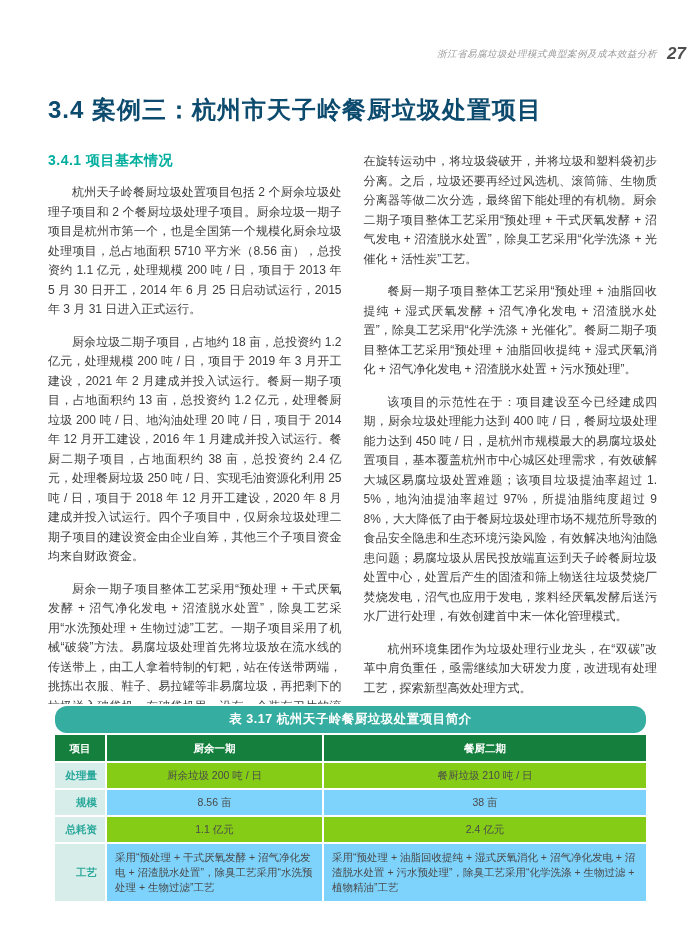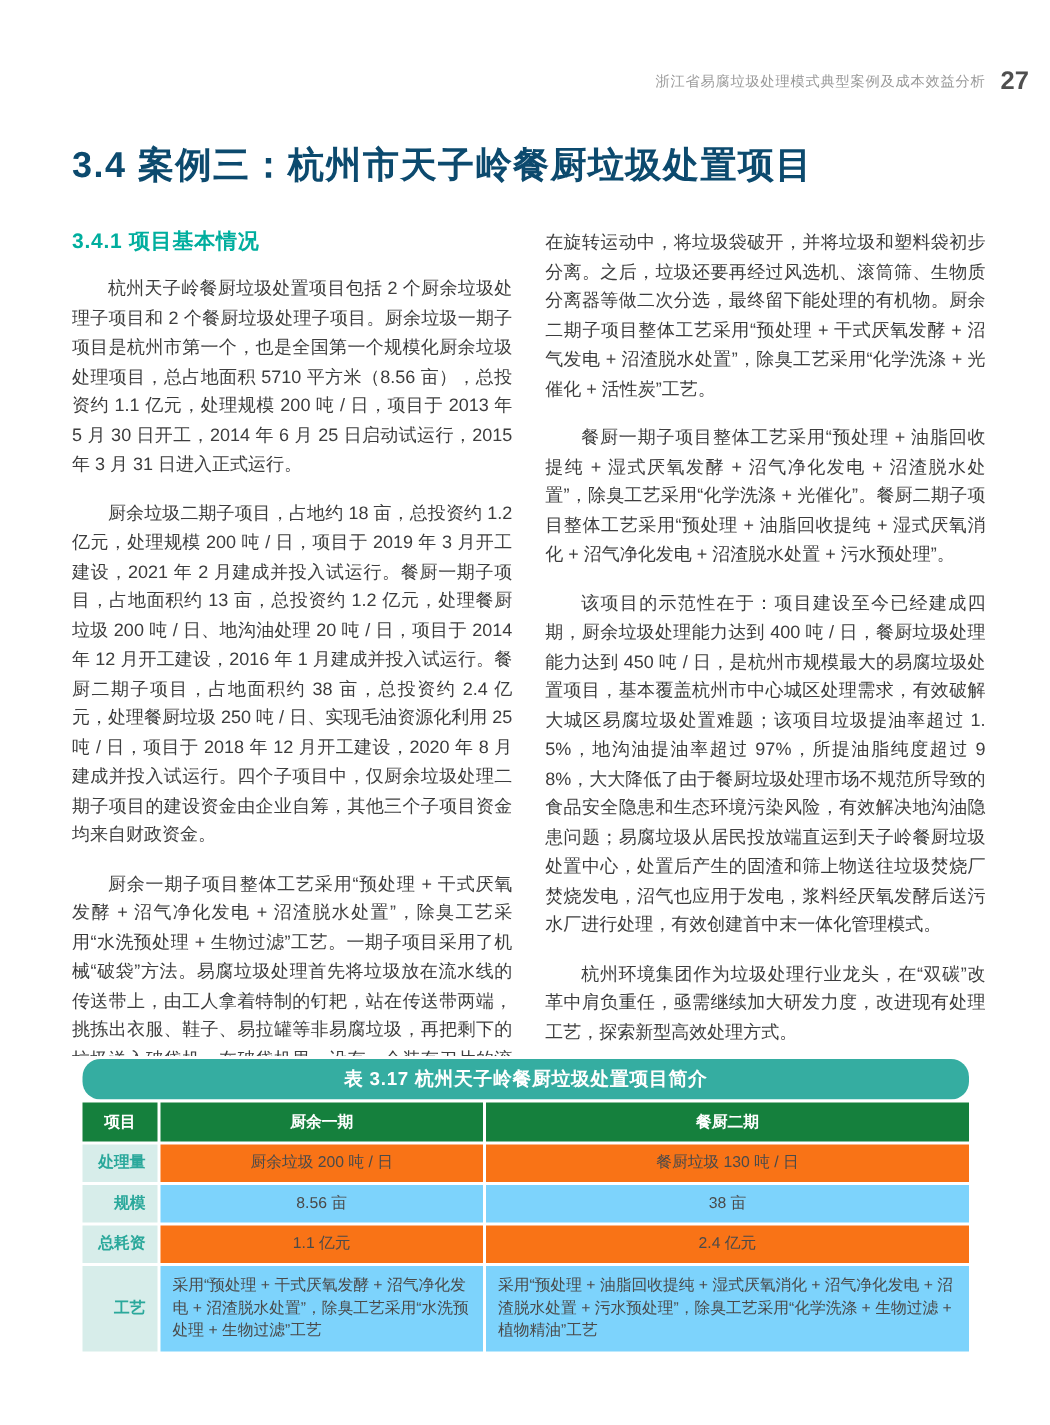--- a/index.html
+++ b/index.html
@@ -7,21 +7,21 @@
     width: 700px; height: 950px;
     position: relative;
     background: #ffffff;
     font-family: "Liberation Sans", "DejaVu Sans", sans-serif;
     overflow: hidden;
   }
 
   
   .page-header {
     position: absolute; top: 44px; right: 14px;
-    display: flex; align-items: center; gap: 10px;
+    display: flex; align-items: center; gap: 10px; font-style: italic;
   }
   .running-title {
     font-size: 9.5px; color: #9a9a9a; letter-spacing: 0.5px;
   }
   .page-number {
     font-size: 17px; color: #4f4f4f; font-weight: 600;
   }
 
   
   .page-title {
@@ -75,21 +75,21 @@
   .info-table thead th {
     background: #15803d; color: #ffffff;
     font-weight: bold; text-align: center; height: 16px;
   }
   .info-table tbody th {
     background: #d7edea; color: #2aa89b;
     font-weight: bold; text-align: right;
   }
   .info-table tbody td { color: #4a4a4a; text-align: center; }
   .info-table tbody tr.tint td { background: #7dd3fc; }
-  .info-table tbody tr.light td { background: #f97316; }
+  .info-table tbody tr.light td { background: #84cc16; }
   .info-table tbody tr.row-process td {
     text-align: left; padding: 6px 8px; word-break: break-all;
   }
 </style>
 </head>
 <body>
 
 <div>
 
   <div class="page-header">
@@ -126,21 +126,21 @@
         <tr>
           <th>项目</th>
           <th>厨余一期</th>
           <th>餐厨二期</th>
         </tr>
       </thead>
       <tbody>
         <tr class="light">
           <th>处理量</th>
           <td>厨余垃圾 200 吨 / 日</td>
-          <td>餐厨垃圾 130 吨 / 日</td>
+          <td>餐厨垃圾 210 吨 / 日</td>
         </tr>
         <tr class="tint">
           <th>规模</th>
           <td>8.56 亩</td>
           <td>38 亩</td>
         </tr>
         <tr class="light">
           <th>总耗资</th>
           <td>1.1 亿元</td>
           <td>2.4 亿元</td>

